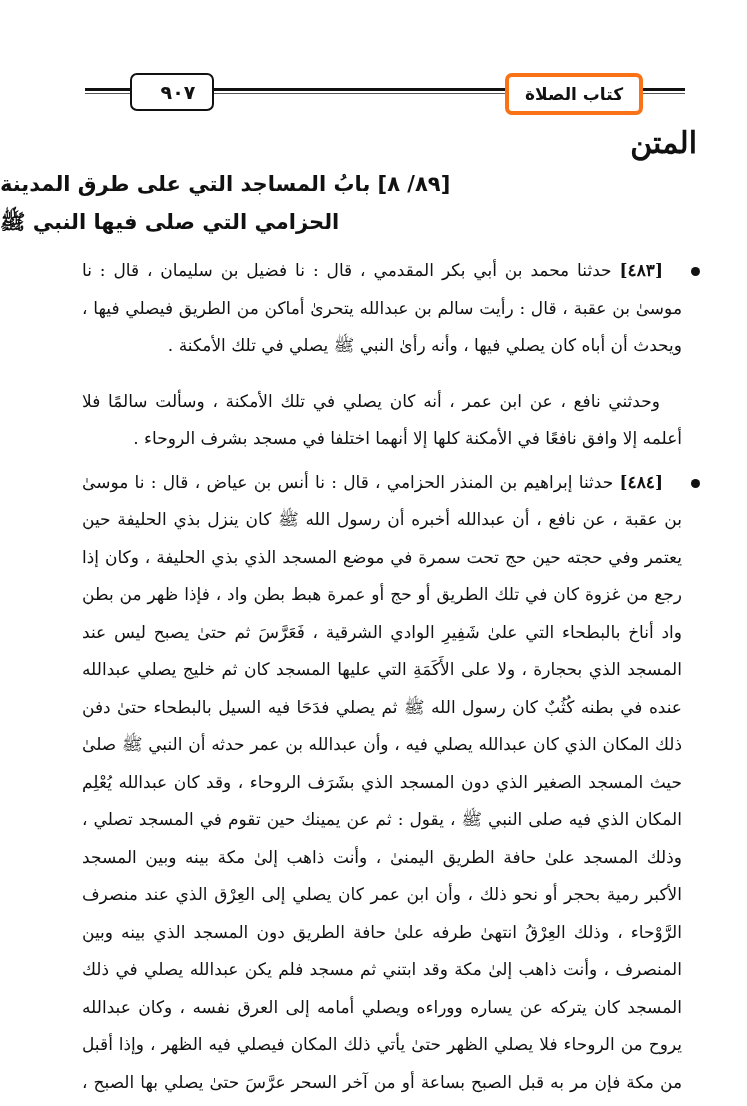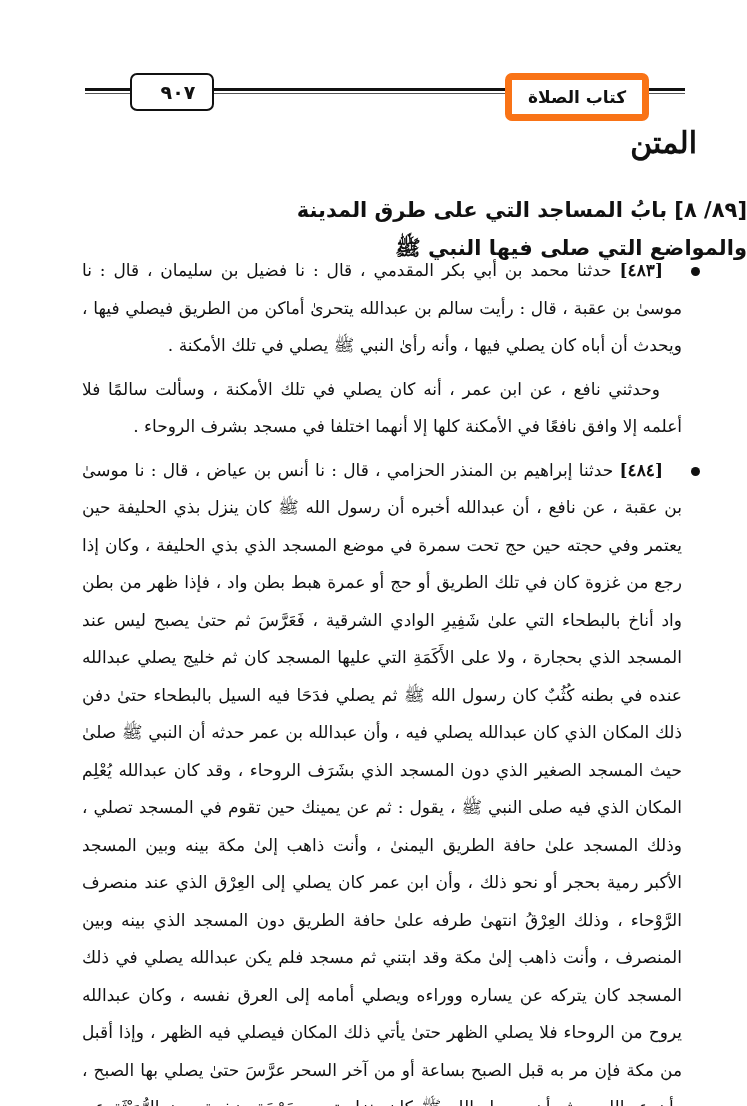--- a/index.html
+++ b/index.html
@@ -6,53 +6,53 @@
     body { width:747px; height:1106px; position:relative; overflow:hidden;
            font-family:"DejaVu Serif", serif; color:#111; }
     .header { position:absolute; top:70px; left:85px; width:600px; height:40px; }
     .rule-thick { position:absolute; left:0; right:0; top:18px; height:3px; background:#111; }
     .rule-thin { position:absolute; left:0; right:0; top:23px; height:1px; background:#555; }
     .page-box { position:absolute; left:45px; top:3px; width:68px; height:34px;
                 border:2px solid #111; border-radius:7px; background:#fff;
                 display:flex; align-items:center; justify-content:center;
                 font-size:19px; font-weight:bold; font-family:"DejaVu Sans", sans-serif;padding-left:12px; }
     .title-box { position:absolute; left:420px; top:3px; width:130px; height:34px;
-                 border:7px solid #f97316; border-radius:7px; background:#fff;
+                 border:4px solid #f97316; border-radius:7px; background:#fff;
                  display:flex; align-items:center; justify-content:center;
                  font-size:17px; font-weight:bold; font-family:"DejaVu Sans", sans-serif; direction:rtl; }
     .matn-mark { position:absolute; top:125px; right:50px; font-size:30px; font-weight:bold;
                  font-family:"DejaVu Serif", serif; direction:rtl; }
-    .chapter { position:absolute; top:165px; left:0; right:0; text-align:right; direction:rtl;
-               font-family:"DejaVu Sans", sans-serif; font-weight:bold; font-size:21px; line-height:38px;margin-top:26px; }
+    .chapter { position:absolute; top:165px; left:0; right:0; text-align:left; direction:rtl;
+               font-family:"DejaVu Sans", sans-serif; font-weight:bold; font-size:21px; line-height:38px; }
     .body-text { position:absolute; top:248px; left:82px; width:600px; direction:rtl;
                  text-align:justify; text-align-last:right; font-size:17px; line-height:37.5px;
                  font-family:"DejaVu Serif", serif; }
     .para { margin:0; position:relative; }
-    .para.indent { text-indent:22px; margin-top:6px; }
+    .para.indent { text-indent:22px; margin-top:18px; }
     .para.hadith { margin-top:6px; }
     .para.first { margin-top:4px; }
     .bullet { display:inline-block; width:9px; height:9px; border-radius:50%; background:#111;
               margin-left:10px; vertical-align:middle; position:relative; right:-18px; }
     .hnum { font-weight:bold; }
   </style>
 </head>
 <body>
 
 <div class="header">
   <div class="rule-thick"></div>
   <div class="rule-thin"></div>
   <div class="page-box">٩٠٧</div>
   <div class="title-box">كتاب الصلاة</div>
 </div>
 
 <div class="matn-mark">المتن</div>
 
 <div class="chapter">
   <div>[٨٩/ ٨] بابُ المساجد التي على طرق المدينة</div>
-  <div>والمواضع التي صلى فيها النبي ﷺ</div>
+  <div>الحزامي التي صلى فيها النبي ﷺ</div>
 </div>
 
 <div class="body-text">
   <p class="para hadith first">
     <span class="bullet"></span><span class="hnum">[٤٨٣]</span><span> حدثنا محمد بن أبي بكر المقدمي ، قال : نا فضيل بن سليمان ، قال : نا موسىٰ بن عقبة ، قال : رأيت سالم بن عبدالله يتحرىٰ أماكن من الطريق فيصلي فيها ، ويحدث أن أباه كان يصلي فيها ، وأنه رأىٰ النبي ﷺ يصلي في تلك الأمكنة .</span>
   </p>
   <p class="para indent">
     <span>وحدثني نافع ، عن ابن عمر ، أنه كان يصلي في تلك الأمكنة ، وسألت سالمًا فلا أعلمه إلا وافق نافعًا في الأمكنة كلها إلا أنهما اختلفا في مسجد بشرف الروحاء .</span>
   </p>
   <p class="para hadith">

